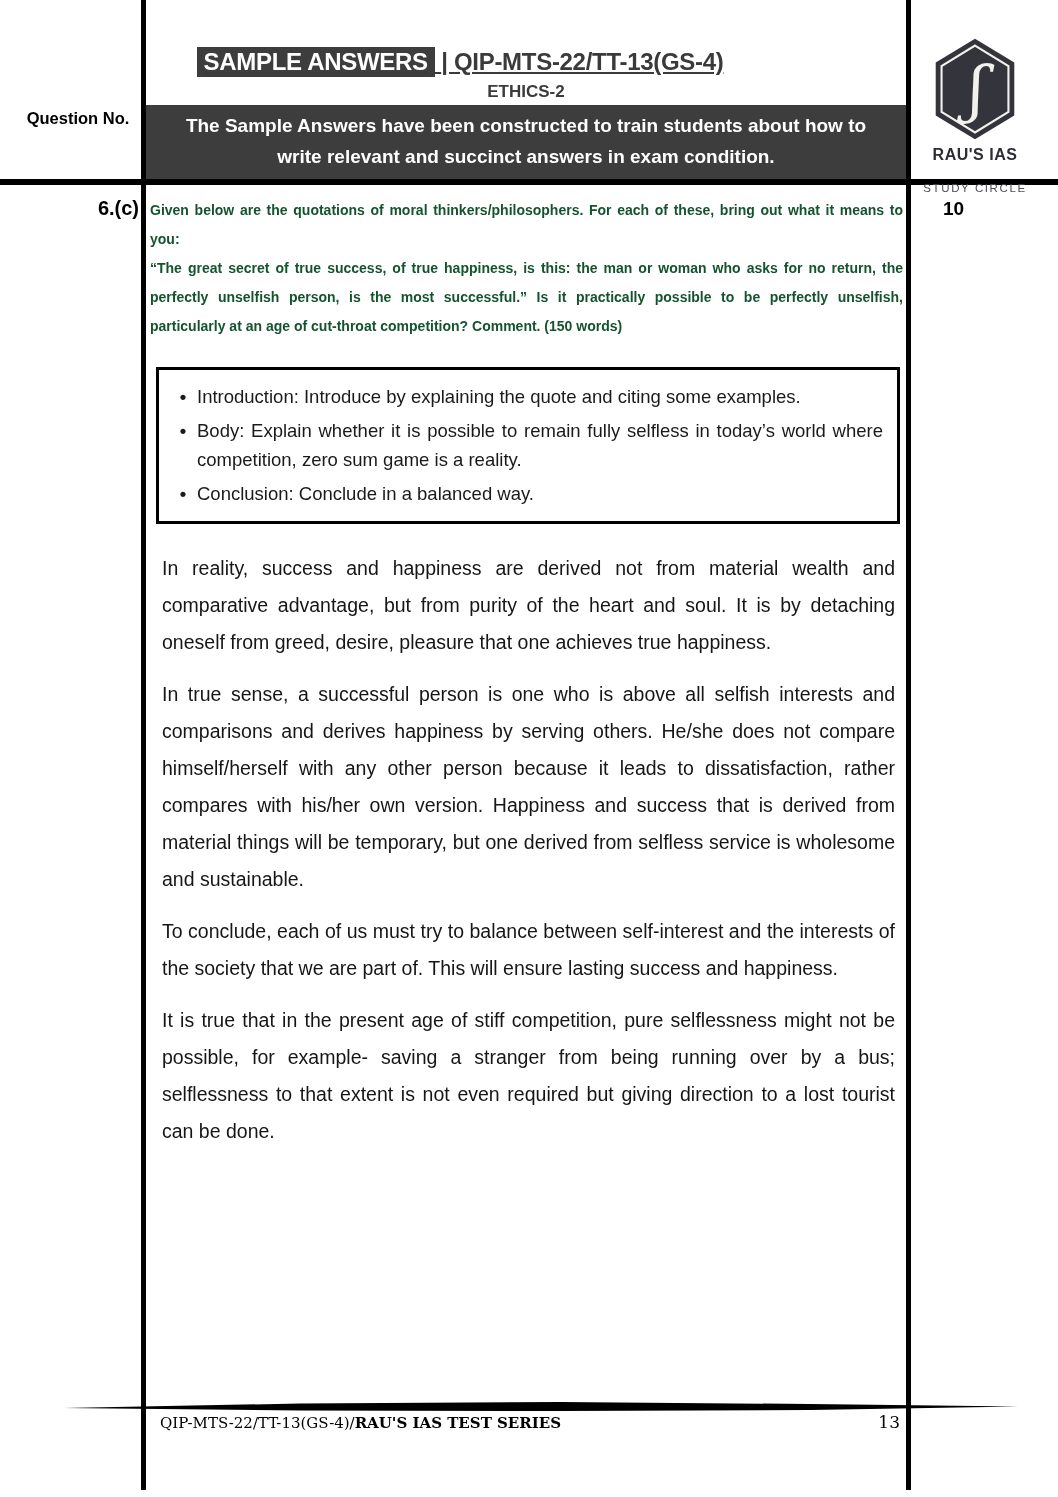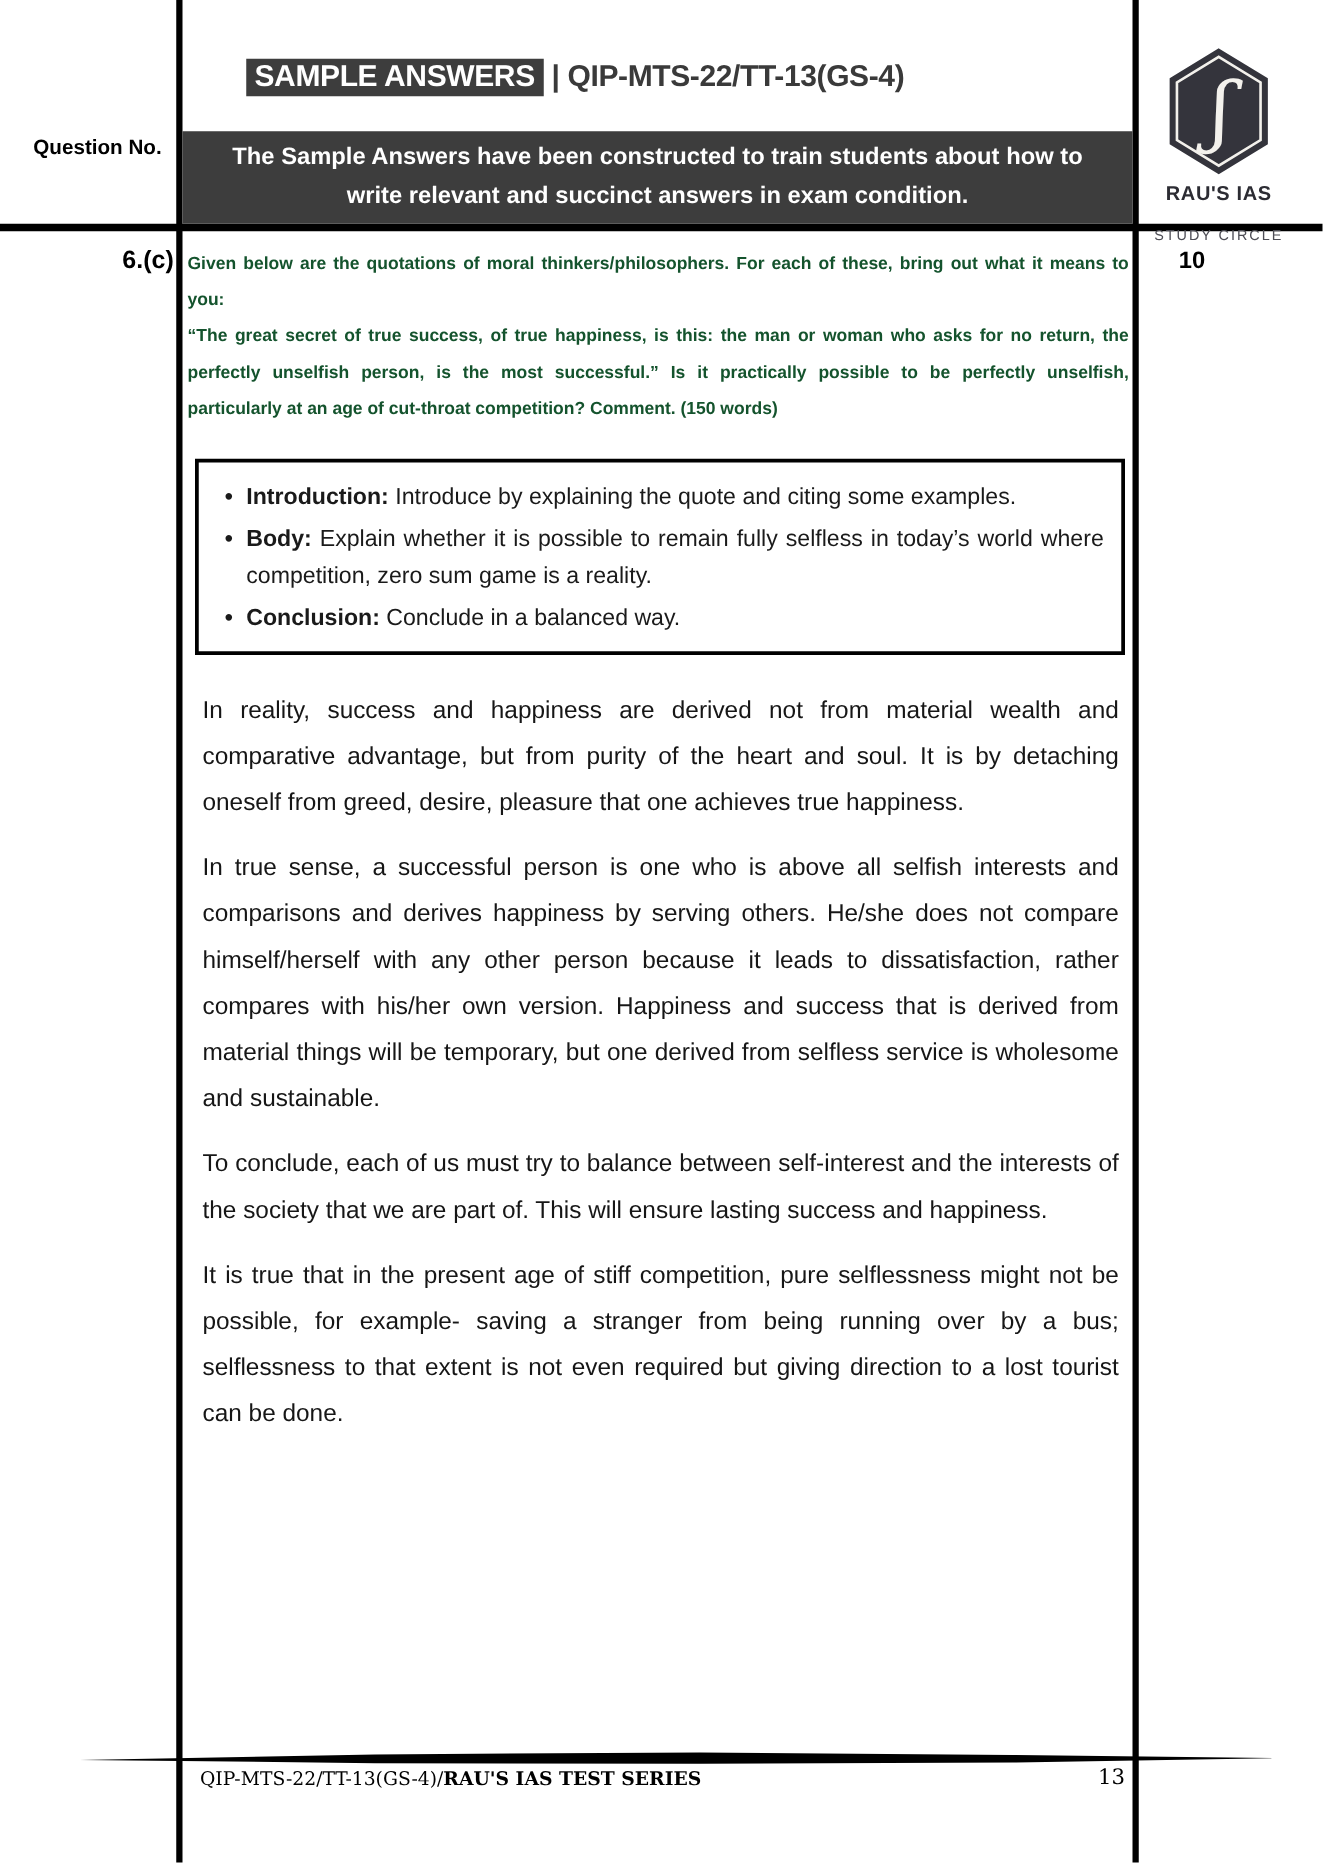--- a/index.html
+++ b/index.html
@@ -17,20 +17,21 @@
   .v-rule { position: absolute; top: 0; width: 5px; height: 1490px; background: #000000; }
   .v-rule.left  { left: 141px; }
   .v-rule.right { left: 906px; }
   .h-rule-top { position: absolute; left: 0; top: 179px; width: 1058px; height: 6px; background: #000000; }
 
   
   .header-line1 {
     position: absolute; left: 146px; top: 48px; width: 628px;
     text-align: center; font-weight: bold; font-size: 24px; color: #3a3a3a;
     letter-spacing: -0.3px;
+    text-decoration: underline;
   }
   .header-line1 .hl {
     background: #3d3d3d; color: #ffffff; padding: 1px 7px 2px 7px;
   }
   .header-subtitle {
     position: absolute; left: 146px; top: 82px; width: 760px;
     text-align: center; font-weight: bold; font-size: 17px; color: #3a3a3a;
   }
   .banner {
     position: absolute; left: 146px; top: 105px; width: 760px; height: 74px;
@@ -68,21 +69,21 @@
   .outline-box {
     margin: 26px 3px 0 6px;
     border: 3px solid #000000;
     padding: 12px 14px 13px 10px;
     font-size: 18.5px; line-height: 29.5px; color: #1a1a1a;
   }
   .outline-item { display: flex; margin-bottom: 4px; }
   .outline-item:last-child { margin-bottom: 0; }
   .outline-item .bullet { width: 28px; min-width: 28px; text-align: center; font-weight: bold; }
   .outline-item .content { flex: 1; text-align: justify; }
-  .outline-item .content .lead { font-weight: bold; }
+  .outline-item .content .lead { font-weight: normal; }
 
   .answer { margin: 26px 8px 0 12px; }
   .answer p {
     font-size: 19.5px; line-height: 37px; text-align: justify;
     color: #161616; margin-bottom: 15px;
   }
 
   
   .footer-rule { position: absolute; left: 0; top: 1400px; width: 1058px; height: 14px; }
   .footer-text {
@@ -101,20 +102,21 @@
 <div class="page">
 
   <div class="v-rule left"></div>
   <div class="v-rule right"></div>
   <div class="h-rule-top"></div>
 
   <div class="header-line1">
     <span class="hl">SAMPLE ANSWERS</span>
     <span>| QIP-MTS-22/TT-13(GS-4)</span>
   </div>
+  <div class="header-subtitle">ETHICS-2</div>
   <div class="banner">
     <span>The Sample Answers have been constructed to train students about how to write relevant and succinct answers in exam condition.</span>
   </div>
 
   <div class="logo">
     <span class="hex-wrap">
       <svg width="84" height="102" viewBox="0 0 100 122">
         <polygon points="50,2 96,30 96,92 50,120 4,92 4,30" fill="#34343c" stroke="#34343c" stroke-width="2"></polygon>
         <polygon points="50,9 90,33.5 90,88.5 50,113 10,88.5 10,33.5" fill="none" stroke="#f3f1ec" stroke-width="2.5"></polygon>
         <text x="52" y="86" font-size="74" fill="#f3f1ec" font-style="italic" text-anchor="middle" font-family="DejaVu Serif, serif">ʃ</text>

